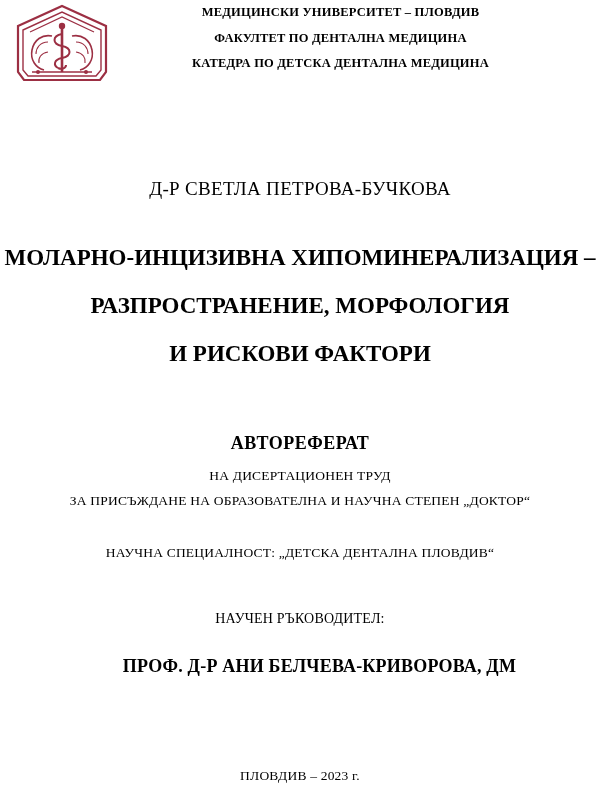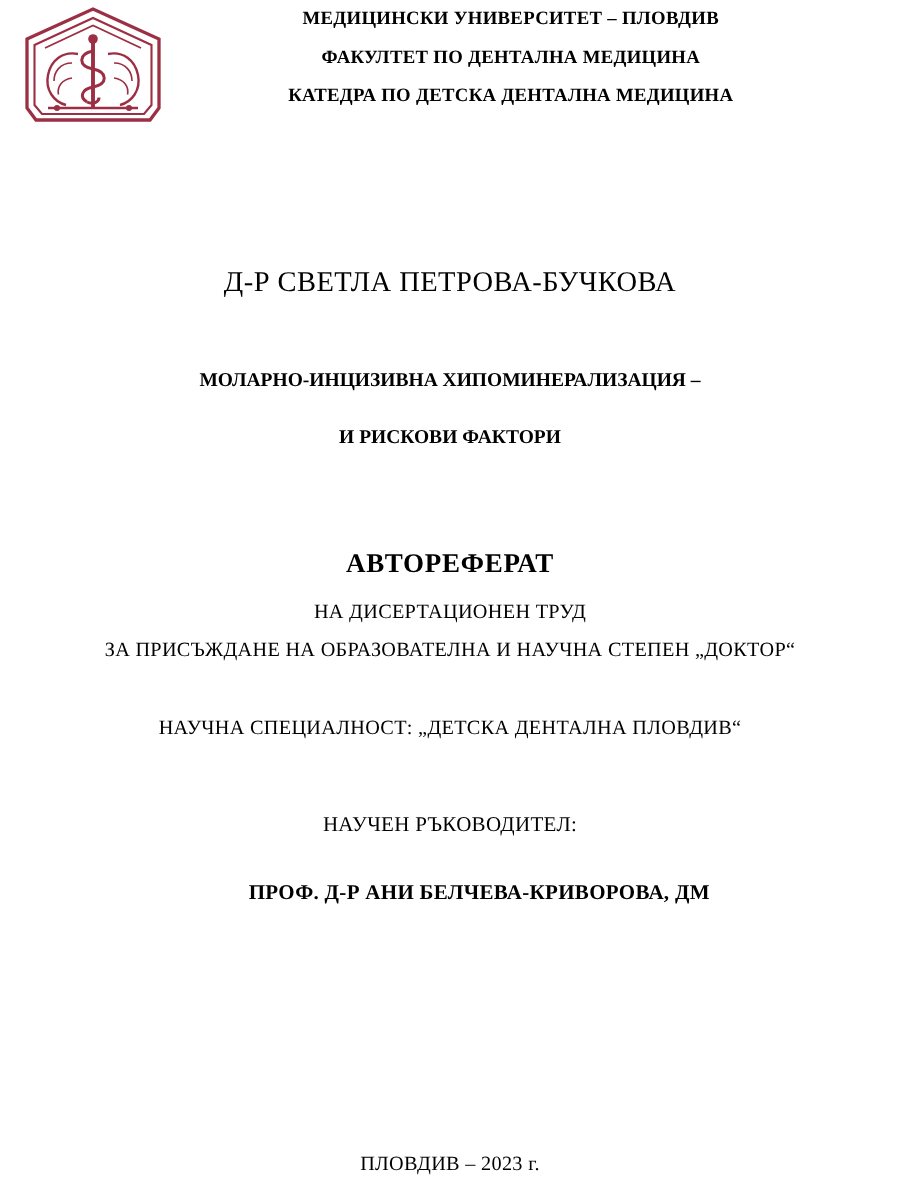--- a/index.html
+++ b/index.html
@@ -53,21 +53,21 @@
     margin-top: 72px;
     text-align: center;
     font-weight: normal;
     font-size: 19px;
     letter-spacing: 0.3px;
   }
   .title {
     margin-top: 46px;
     text-align: center;
     font-weight: bold;
-    font-size: 13px;
+    font-size: 23px;
     line-height: 1.0;
   }
   .title-line {
     margin-bottom: 25px;
     white-space: nowrap;
   }
   .title-line:last-child {
     margin-bottom: 0;
     margin-top: 20px;
   }
@@ -103,21 +103,21 @@
     margin-top: 50px;
     text-align: center;
   }
   .supervisor-label {
     font-size: 14px;
     letter-spacing: 0.2px;
     margin-bottom: 29px;
   }
   .supervisor-name {
     font-weight: bold;
-    font-size: 14px;
+    font-size: 18px;
     letter-spacing: 0.2px;
     padding-left: 39px;
   }
 
   .footer {
     position: absolute;
     left: 0;
     right: 0;
     bottom: 16px;
     text-align: center;
@@ -169,20 +169,21 @@
       <div class="header-line">МЕДИЦИНСКИ УНИВЕРСИТЕТ – ПЛОВДИВ</div>
       <div class="header-line">ФАКУЛТЕТ ПО ДЕНТАЛНА МЕДИЦИНА</div>
       <div class="header-line">КАТЕДРА ПО ДЕТСКА ДЕНТАЛНА МЕДИЦИНА</div>
     </div>
   </div>
 
   <div class="author">Д-Р СВЕТЛА ПЕТРОВА-БУЧКОВА</div>
 
   <div class="title">
     <div class="title-line">МОЛАРНО-ИНЦИЗИВНА ХИПОМИНЕРАЛИЗАЦИЯ –</div>
+    <div class="title-line">РАЗПРОСТРАНЕНИЕ, МОРФОЛОГИЯ</div>
     <div class="title-line">И РИСКОВИ ФАКТОРИ</div>
   </div>
 
   <div class="abstract">
     <div class="abstract-heading">АВТОРЕФЕРАТ</div>
     <div class="abstract-sub">НА ДИСЕРТАЦИОНЕН ТРУД</div>
     <div class="abstract-sub wide">ЗА ПРИСЪЖДАНЕ НА ОБРАЗОВАТЕЛНА И НАУЧНА СТЕПЕН „ДОКТОР“</div>
   </div>
 
   <div class="specialty">НАУЧНА СПЕЦИАЛНОСТ: „ДЕТСКА ДЕНТАЛНА ПЛОВДИВ“</div>

